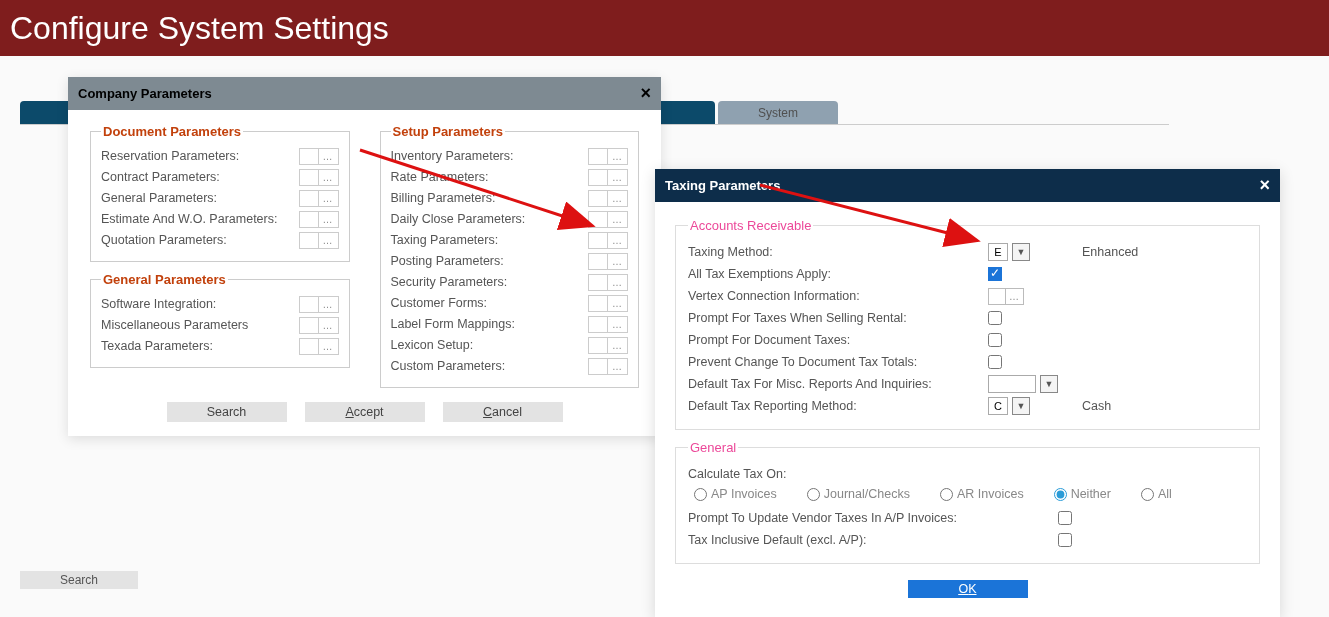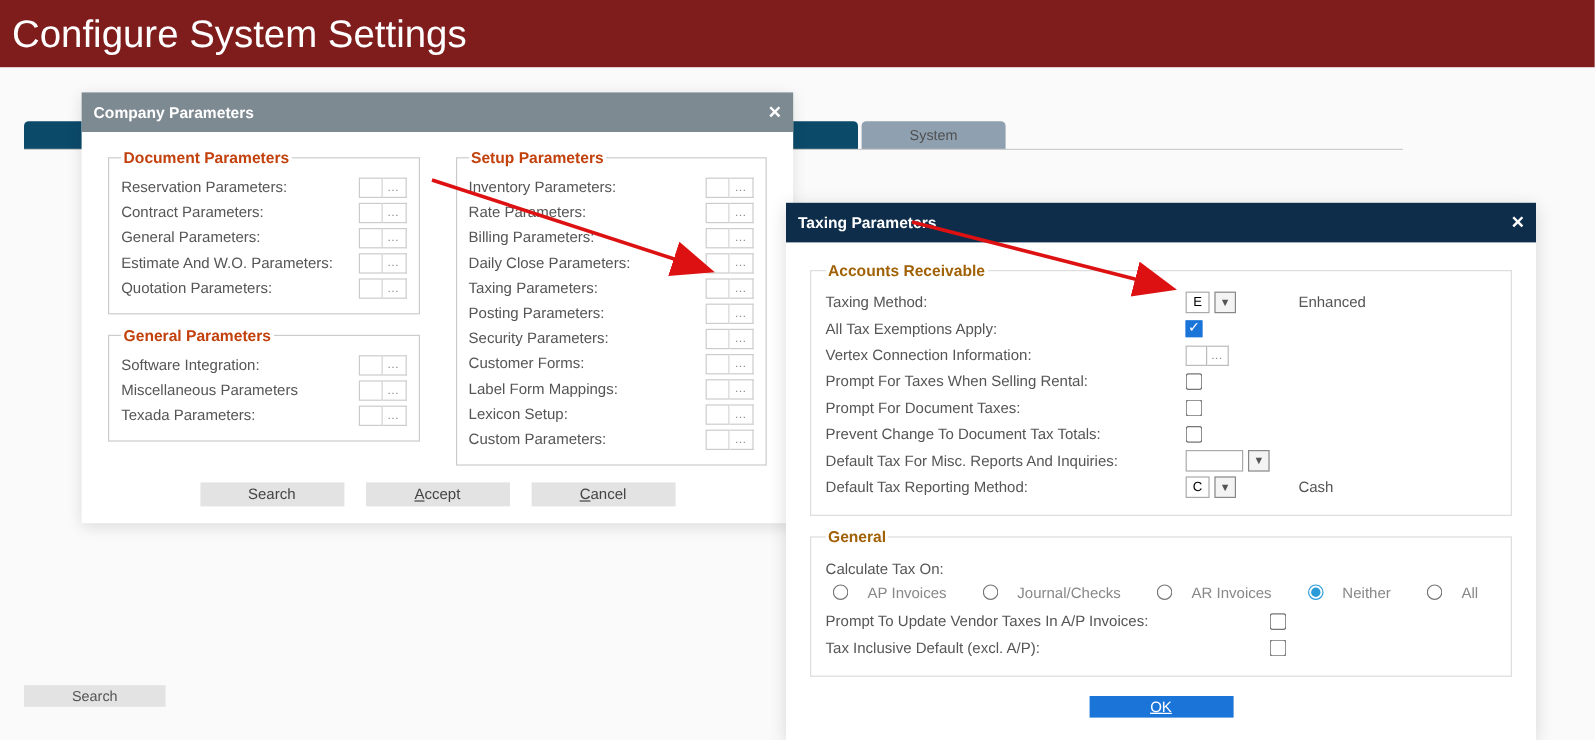--- a/index.html
+++ b/index.html
@@ -6,55 +6,55 @@
   body { font-family: Arial, Helvetica, sans-serif; font-size: 13px; color: #444; width: 1329px; height: 617px; background: #fafafa; overflow: hidden; position: relative; }
   .top-band { background: #7f1d1d; color: #fff; height: 56px; display: flex; align-items: center; padding-left: 10px; }
   .top-band h1 { font-size: 32px; font-weight: normal; }
   .tab-area { position: relative; height: 40px; margin-top: 45px; }
   .tab-bar { position: absolute; left: 20px; right: 160px; top: 0; height: 24px; border-bottom: 1px solid #ccc; }
   .tab-strip-left { position: absolute; left: 20px; width: 695px; height: 24px; top: 0; background: #0c4a6a; border-top-left-radius: 4px; border-top-right-radius: 4px; }
   .tab-system { position: absolute; left: 718px; top: 0; width: 120px; height: 24px; background: #8fa1b0; color: #555; display: flex; align-items: center; justify-content: center; border-top-left-radius: 4px; border-top-right-radius: 4px; font-size: 12px; }
   .tab-system span { color: #505050; }
 
   .company-panel { position: absolute; left: 68px; top: 77px; width: 593px; background: #fff; box-shadow: 0 3px 12px rgba(0,0,0,.12); }
-  .panel-titlebar { background: #7e8a92; color: #ffffff; font-weight: bold; padding: 6px 10px; display: flex; justify-content: space-between; align-items: center; font-size: 13px; }
+  .panel-titlebar { background: #7e8a92; color: #000000; font-weight: bold; padding: 6px 10px; display: flex; justify-content: space-between; align-items: center; font-size: 13px; }
   .panel-titlebar .close-x { font-size: 18px; cursor: pointer; font-weight: bold; }
   .panel-body { padding: 14px 22px 8px; display: flex; gap: 30px; }
   .col { flex: 1; display: flex; flex-direction: column; gap: 10px; }
   fieldset.group { border: 1px solid #ccc; padding: 6px 10px 10px; position: relative; }
   fieldset.group > legend { font-weight: bold; font-size: 13px; color: #c2410c; padding: 0 2px; }
   .param-row { display: flex; align-items: center; justify-content: space-between; height: 20px; font-size: 12.5px; color: #555; margin: 1px 0; }
   .param-row .edit-pair { display: flex; gap: 0; }
   .edit-pair .box, .edit-pair .dots { border: 1px solid #ccc; height: 17px; width: 20px; font-size: 10px; display: flex; align-items: center; justify-content: center; background: #fff; cursor: pointer; }
   .edit-pair .dots { border-left: none; color: #888; letter-spacing: 1px; }
   .panel-actions { display: flex; justify-content: center; gap: 18px; padding: 6px 0 14px; }
   .panel-actions button { background: #e3e3e3; border: none; color: #444; width: 120px; height: 20px; font-size: 12.5px; cursor: pointer; }
   .panel-actions button span.ul { text-decoration: underline; }
 
   .taxing-panel { position: absolute; left: 655px; top: 169px; width: 625px; background: #fff; box-shadow: 0 3px 14px rgba(0,0,0,.14); }
   .taxing-title { background: #0d2d4a; color: #fff; padding: 6px 10px; display: flex; justify-content: space-between; align-items: center; font-size: 13px; font-weight: bold; }
   .taxing-title .close-x { font-size: 18px; cursor: pointer; font-weight: bold; }
   .taxing-body { padding: 16px 20px 8px; }
   fieldset.taxgroup { border: 1px solid #ddd; padding: 8px 12px 12px; margin-bottom: 10px; }
-  fieldset.taxgroup > legend { font-weight: bold; color: #a16207; font-size: 13px; padding: 0 2px; }
+  fieldset.taxgroup > legend { font-weight: normal; color: #ec4899; font-size: 13px; padding: 0 2px; }
   .tax-row { display: flex; align-items: center; height: 22px; font-size: 12.5px; color: #555; }
   .tax-row .label { flex: 0 0 300px; }
   .tax-row .ctrl { flex: 0 0 90px; display: flex; align-items: center; gap: 4px; }
   .tax-row .after { font-size: 12.5px; color: #555; margin-left: 4px; }
   input[type=checkbox].cb { width: 14px; height: 14px; }
   input[type=checkbox].cb.checked-blue { appearance: none; background: #1b74d8; border: 1px solid #1b74d8; position: relative; }
   input[type=checkbox].cb.checked-blue::after { content: "✓"; position: absolute; top: -2px; left: 1px; font-size: 12px; color: #fff; }
   .mini-input { border: 1px solid #aaa; height: 18px; width: 20px; font-size: 11px; text-align: center; }
   .mini-drop { border: 1px solid #888; height: 18px; width: 18px; display: inline-flex; align-items: center; justify-content: center; font-size: 9px; background: #f4f4f4; cursor: pointer; }
   .mini-pair { display: inline-flex; }
   .mini-pair .box { border: 1px solid #bbb; height: 17px; width: 18px; background: #fff; }
   .mini-pair .dots { border: 1px solid #bbb; border-left: none; height: 17px; width: 18px; display: flex; align-items: center; justify-content: center; font-size: 10px; color: #888; cursor: pointer; letter-spacing: 1px; }
 
   .radio-row { display: flex; align-items: center; gap: 30px; padding: 2px 0 6px 6px; font-size: 12.5px; color: #888; }
-  .radio-row label { display: flex; align-items: flex-start; gap: 16px; cursor: pointer; }
+  .radio-row label { display: flex; align-items: flex-end; gap: 4px; cursor: pointer; }
   .radio-row input[type=radio] { width: 13px; height: 13px; }
   .radio-row .sel input[type=radio] { accent-color: #2b9cd8; }
   .ok-row { display: flex; justify-content: center; padding: 6px 0 12px; }
   .ok-btn { background: #1b74d8; color: #fff; border: none; width: 120px; height: 18px; font-size: 12.5px; cursor: pointer; text-decoration: underline; }
   .ok-btn span.ul { text-decoration: underline; }
 
   .bottom-search { position: absolute; left: 20px; top: 571px; width: 118px; height: 18px; background: #e3e3e3; border: none; font-size: 12px; color: #555; cursor: pointer; }
 
   .arrow-svg { position: absolute; pointer-events: none; }
 </style>

